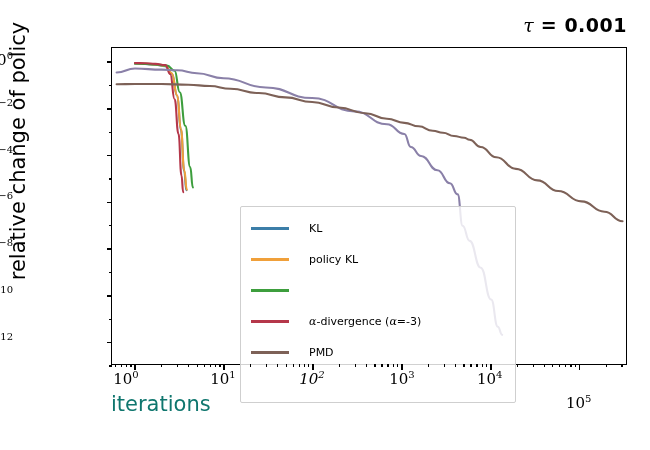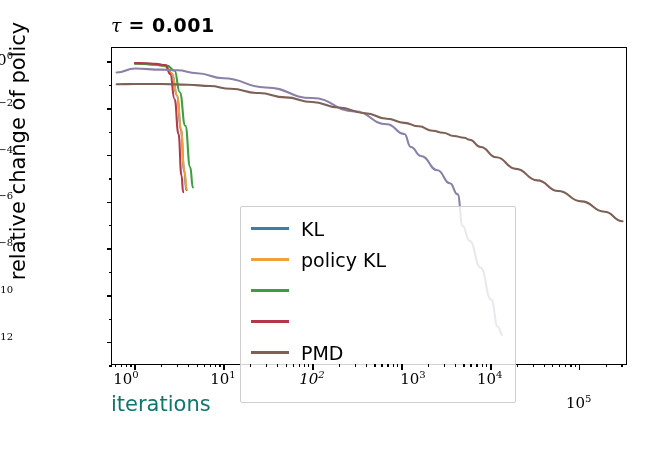--- a/index.html
+++ b/index.html
@@ -6,21 +6,21 @@
   body{
     width:650px;height:450px;background:#ffffff;
     font-family:"DejaVu Sans","Liberation Sans",sans-serif;
     overflow:hidden;position:relative;
   }
   #figure{position:absolute;left:0;top:0;width:650px;height:450px;background:#fff;}
 
   
   #chart-title{
     position:absolute;left:111px;top:14px;width:516px;
-    text-align:left;font-size:19px;color:#000;
+    text-align:right;font-size:19px;color:#000;
     font-family:"DejaVu Serif","Liberation Serif",serif;
     letter-spacing:.5px;
   }
   #chart-title .tau{font-style:italic;}
   #chart-title .num{font-family:"DejaVu Sans","Liberation Sans",sans-serif;font-weight:600;}
 
   
   #plot-area{
     position:absolute;left:111px;top:47px;width:516px;height:318px;
     border:1.6px solid #000;box-sizing:border-box;background:transparent;
@@ -57,22 +57,22 @@
   
   #legend{
     position:absolute;left:128px;top:158px;width:276px;height:197px;
     background:rgba(255,255,255,0.82);
     border:1px solid #cfcfcf;border-radius:2px;
     box-sizing:border-box;padding:6px 8px 6px 10px;
   }
   .legend-row{display:flex;align-items:center;height:31px;}
   .legend-swatch{width:38px;height:0;border-top-width:3.2px;border-top-style:solid;
     margin-right:12px;flex:none;}
-  .legend-label{font-size:19px;color:#000;white-space:nowrap;
-    font-family:"DejaVu Sans","Liberation Sans",sans-serif;}
+  .legend-label{font-size:11px;color:#000;white-space:nowrap;
+    font-family:"DejaVu Sans","Liberation Sans",sans-serif;margin-left:8px;}
   .legend-label .it{font-family:"DejaVu Serif","Liberation Serif",serif;font-style:italic;}
 </style>
 </head>
 <body>
 
 <div id="figure">
 
   <div id="chart-title">
     <span class="tau">τ</span>
     <span class="num">= 0.001</span>
@@ -98,20 +98,21 @@
         </div>
         <div class="legend-row">
           <span class="legend-swatch" style="border-top-color: rgb(240, 160, 58);"></span>
           <span class="legend-label">policy KL</span>
         </div>
         <div class="legend-row">
           <span class="legend-swatch" style="border-top-color: rgb(61, 158, 61);"></span>
         </div>
         <div class="legend-row">
           <span class="legend-swatch" style="border-top-color: rgb(181, 55, 74);"></span>
+          <span class="legend-label"><span class="it">α</span>-divergence (<span class="it">α</span>=-3)</span>
         </div>
         <div class="legend-row">
           <span class="legend-swatch" style="border-top-color: rgb(125, 97, 87);"></span>
           <span class="legend-label">PMD</span>
         </div>
       </div>
   <div class="ytickmark" style="top: 13.2754px;"></div>
       <div class="ytickmark" style="top: 60.0331px;"></div>
       <div class="ytickmark" style="top: 106.791px;"></div>
       <div class="ytickmark" style="top: 153.548px;"></div>
@@ -183,16 +184,16 @@
 <div class="ytick" style="top: 50.0754px;"><span>10</span><sup>0</sup></div>
     <div class="ytick" style="top: 96.8331px;"><sup>−2</sup></div>
     <div class="ytick" style="top: 143.591px;"><sup>−4</sup></div>
     <div class="ytick" style="top: 190.348px;"><sup>−6</sup></div>
     <div class="ytick" style="top: 237.106px;"><sup>−8</sup></div>
     <div class="ytick" style="top: 283.864px;"><sup>−10</sup></div>
     <div class="ytick" style="top: 330.621px;"><sup>−12</sup></div>
     <div class="xtick" style="left: 126px;"><span>10</span><sup>0</sup></div>
     <div class="xtick" style="left: 222.993px;"><span>10</span><sup>1</sup></div>
     <div class="xtick" style="left: 311.901px; font-style: italic;"><span>10</span><sup>2</sup></div>
-    <div class="xtick" style="left: 413px;"><span>10</span><sup>3</sup></div>
+    <div class="xtick" style="left: 402px;"><span>10</span><sup>3</sup></div>
     <div class="xtick" style="left: 489.719px;"><span>10</span><sup>4</sup></div>
     <div class="xtick" style="left: 578.628px; margin-top: 24px;"><span>10</span><sup>5</sup></div>
   </div>
 
 </body></html>

